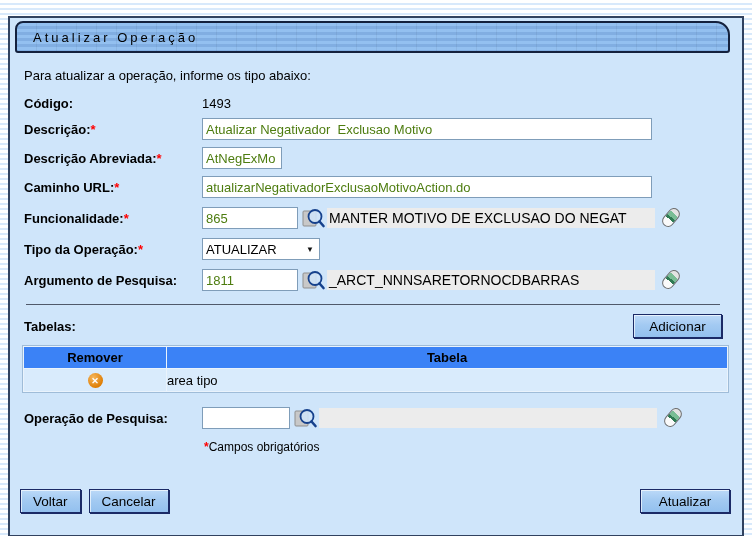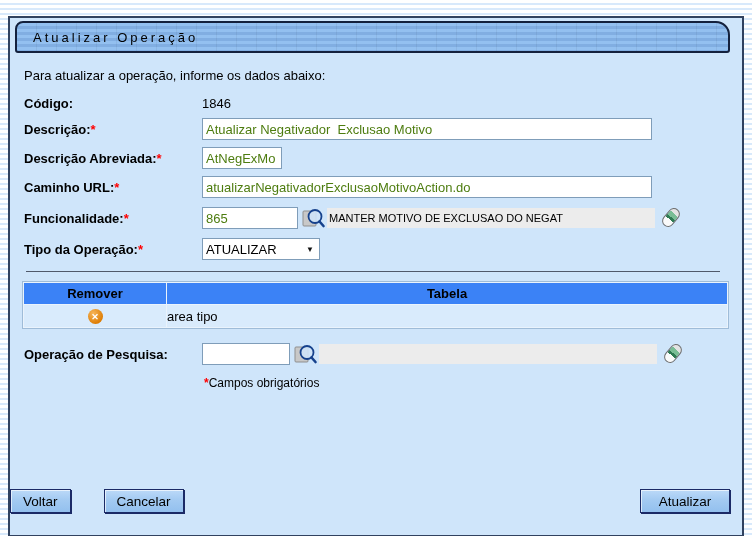--- a/index.html
+++ b/index.html
@@ -28,21 +28,21 @@
   .req{color:#ff0000;font-weight:bold;}
   .txt{
     border:1px solid #7f9db9;background:#fff;height:22px;box-sizing:border-box;
     font:13px "Liberation Sans",sans-serif;padding:1px 3px;color:#4d7c0f;
   }
   .w-lg{width:450px;}
   .w-sm{width:80px;}
   .w-code{width:96px;}
   .ro{
     background:#ececec;height:20px;line-height:20px;white-space:nowrap;
-    overflow:hidden;font-size:11px;padding-left:2px;box-sizing:border-box;
+    overflow:hidden;font-size:14px;padding-left:2px;box-sizing:border-box;
   }
   .w-ro{width:328px;}
   .w-ro2{width:338px;}
   .lookup{display:inline-block;width:25px;height:24px;margin:0 1px 0 3px;cursor:pointer;flex-shrink:0;}
   .eraser{display:inline-block;width:24px;height:26px;position:relative;margin-left:4px;cursor:pointer;flex-shrink:0;}
   .eraser-shape{
     position:absolute;left:6px;top:2px;width:12px;height:21px;border-radius:6px;
     border:1px solid #6f6f6f;box-sizing:border-box;
     background:linear-gradient(180deg,#e3e3e3 0 24%,#79bd95 24% 48%,#2e7a53 48% 62%,#fafafa 62% 100%);
     transform:rotate(40deg);
@@ -77,39 +77,39 @@
   .td-remove{text-align:center;}
   .td-name{padding-left:8px;}
   .remove-icon{
     display:inline-flex;width:15px;height:15px;border-radius:50%;
     background:radial-gradient(circle at 35% 30%,#f6b55a,#dd7b00 75%);
     color:#fff;font-size:9px;font-weight:bold;align-items:center;justify-content:center;
     cursor:pointer;vertical-align:middle;
   }
   .op-row{margin-top:12px;}
   .note{margin:9px 0 0 190px;font-size:12px;}
-  .actions{position:absolute;left:0;right:12px;bottom:22px;display:flex;gap:33px;}
+  .actions{position:absolute;left:10px;right:12px;bottom:22px;display:flex;gap:8px;}
   .spacer{flex:1;}
 </style>
 </head>
 <body>
 
 <div class="panel">
 
   <div class="titlebar">
     <span class="title">Atualizar Operação</span>
   </div>
 
   <div class="content">
 
-    <div class="intro">Para atualizar a operação, informe os dados abaixo:</div>
+    <div class="intro">Para atualizar a operação, informe os tipo abaixo:</div>
 
     <div class="row">
       <span class="lbl"><span>Código:</span></span>
-      <span>1846</span>
+      <span>1493</span>
     </div>
 
     <div class="row">
       <span class="lbl"><span>Descrição:</span><span class="req">*</span></span>
       <input class="txt w-lg" value="Atualizar Negativador  Exclusao Motivo" style="">
     </div>
 
     <div class="row">
       <span class="lbl"><span>Descrição Abreviada:</span><span class="req">*</span></span>
       <input class="txt w-sm" value="AtNegExMo" style="">
@@ -139,23 +139,42 @@
     <div class="row">
       <span class="lbl"><span>Tipo da Operação:</span><span class="req">*</span></span>
       <span class="selwrap">
         <select class="sel">
           <option>ATUALIZAR</option>
         </select>
         <span class="sel-arrow">▼</span>
       </span>
     </div>
 
+    <div class="row">
+      <span class="lbl"><span>Argumento de Pesquisa:</span></span>
+      <input class="txt w-code" value="1811" style="">
+      <span class="lookup">
+        <svg width="25" height="24" viewBox="0 0 25 24">
+          <rect x="2" y="5" width="13" height="15" rx="1" fill="#c8c8c8" stroke="#8f8f8f"></rect>
+          <circle cx="14" cy="10.5" r="6.5" fill="#cfe3f7" fill-opacity="0.9" stroke="#16418c" stroke-width="1.8"></circle>
+          <line x1="18.5" y1="15.5" x2="22.5" y2="20" stroke="#16418c" stroke-width="2.6" stroke-linecap="round"></line>
+        </svg>
+      </span>
+      <div class="ro w-ro">_ARCT_NNNSARETORNOCDBARRAS</div>
+      <span class="eraser">
+          <span class="eraser-shape"></span>
+        </span>
+    </div>
 
     <hr class="sep">
 
+    <div class="tab-head">
+      <span class="lbl2">Tabelas:</span>
+      <button class="btn btn-add">Adicionar</button>
+    </div>
 
     <table class="tbl">
       <tbody>
           <tr>
         <th class="col-remove">Remover</th>
         <th>Tabela</th>
       </tr>
       <tr>
         <td class="td-remove">
           <span class="remove-icon">✕</span>

